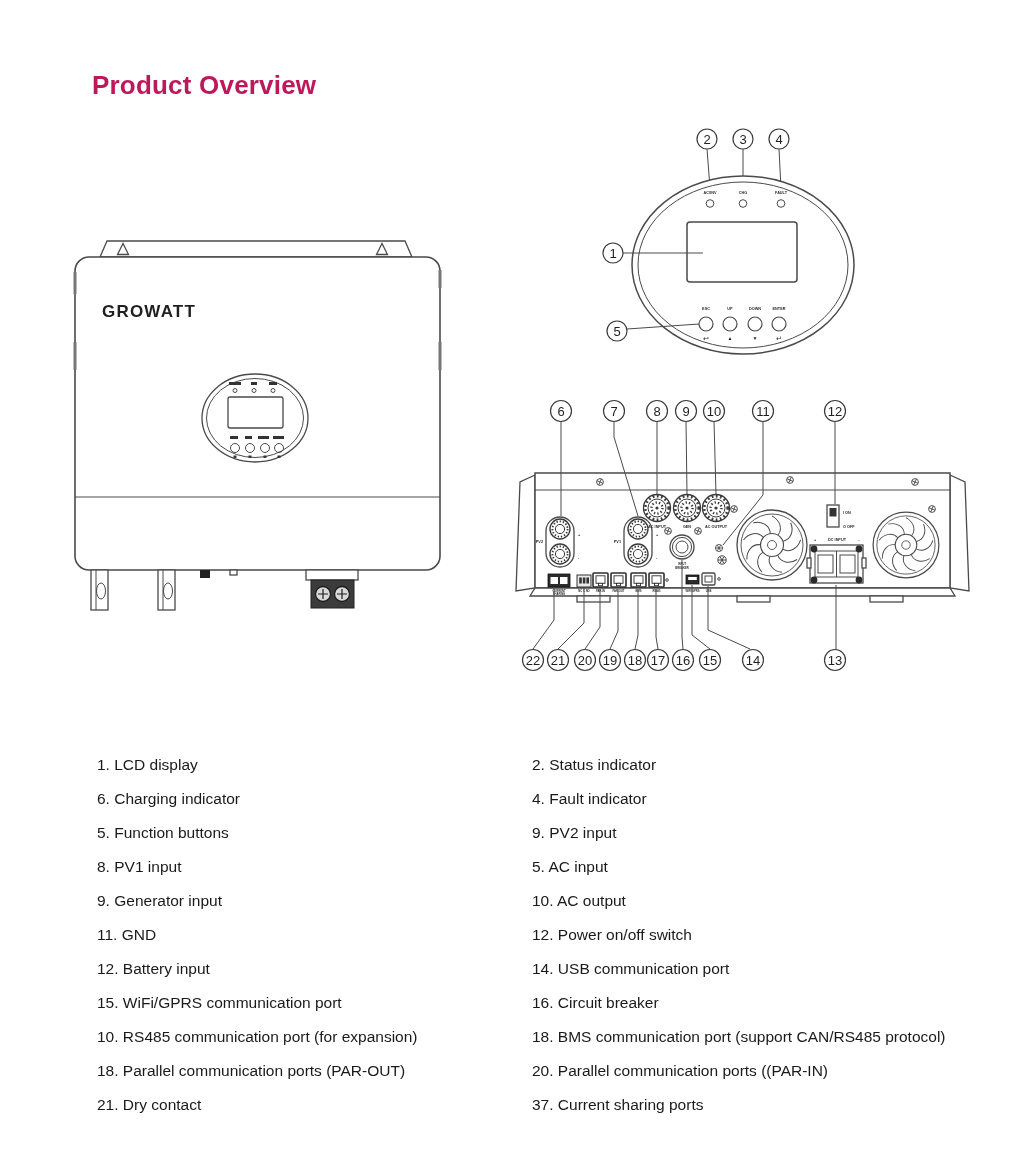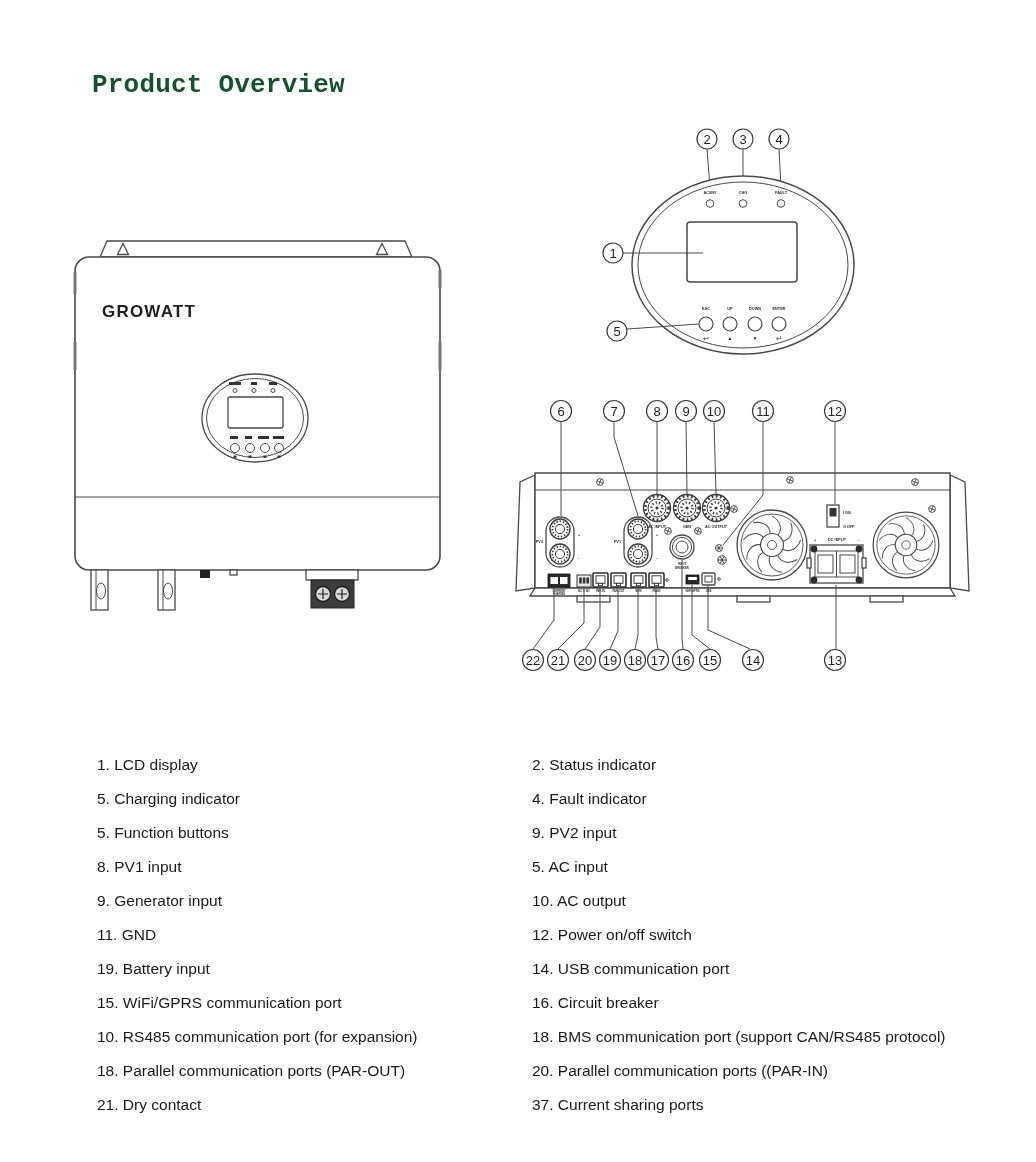--- a/index.html
+++ b/index.html
@@ -1,21 +1,21 @@
 <!DOCTYPE html>
 <html><head>
 <meta charset="utf-8">
 <style>
   html,body{margin:0;padding:0;}
   body{
     width:1036px;height:1162px;position:relative;background:#ffffff;
     font-family:"Liberation Sans","DejaVu Sans",sans-serif;color:#1a1a1a;overflow:hidden;
   }
   .abs{position:absolute;}
-  #title{left:92px;top:70px;font-size:26px;font-weight:bold;color:#14532d;letter-spacing:.2px;font-family:Liberation Mono, monospace;}
+  #title{left:92px;top:70px;font-size:26px;font-weight:bold;color:#be185d;letter-spacing:.2px;}
   #legend{left:0;top:748px;width:1024px;}
   .lrow{position:relative;height:34px;line-height:34px;font-size:15.5px;}
   .lcell-left{position:absolute;left:97px;white-space:nowrap;}
   .lcell-right{position:absolute;left:532px;white-space:nowrap;}
   svg{position:absolute;overflow:visible;}
   svg text{font-family:"Liberation Sans","DejaVu Sans",sans-serif;fill:#1f1f1f;}
   .ln{stroke:#4a4a4a;stroke-width:1;fill:none;}
   .sh{stroke:#4a4a4a;stroke-width:1.3;fill:#ffffff;}
   .callout{stroke:#3a3a3a;stroke-width:1.2;fill:#ffffff;}
   .cotext{font-size:13px;}
@@ -397,41 +397,41 @@
       <text class="cotext" x="325" y="265" text-anchor="middle" dominant-baseline="central">13</text>
   </g>
 </svg>
 
 <div class="abs" id="legend">
   <div class="lrow">
     <span class="lcell-left">1. LCD display</span>
     <span class="lcell-right">2. Status indicator</span>
   </div>
   <div class="lrow">
-    <span class="lcell-left">5. Charging indicator</span>
+    <span class="lcell-left">6. Charging indicator</span>
     <span class="lcell-right">4. Fault indicator</span>
   </div>
   <div class="lrow">
     <span class="lcell-left">5. Function buttons</span>
     <span class="lcell-right">9. PV2 input</span>
   </div>
   <div class="lrow">
     <span class="lcell-left">8. PV1 input</span>
     <span class="lcell-right">5. AC input</span>
   </div>
   <div class="lrow">
     <span class="lcell-left">9. Generator input</span>
     <span class="lcell-right">10. AC output</span>
   </div>
   <div class="lrow">
     <span class="lcell-left">11. GND</span>
     <span class="lcell-right">12. Power on/off switch</span>
   </div>
   <div class="lrow">
-    <span class="lcell-left">19. Battery input</span>
+    <span class="lcell-left">12. Battery input</span>
     <span class="lcell-right">14. USB communication port</span>
   </div>
   <div class="lrow">
     <span class="lcell-left">15. WiFi/GPRS communication port</span>
     <span class="lcell-right">16. Circuit breaker</span>
   </div>
   <div class="lrow">
     <span class="lcell-left">10. RS485 communication port (for expansion)</span>
     <span class="lcell-right">18. BMS communication port (support CAN/RS485 protocol)</span>
   </div>

